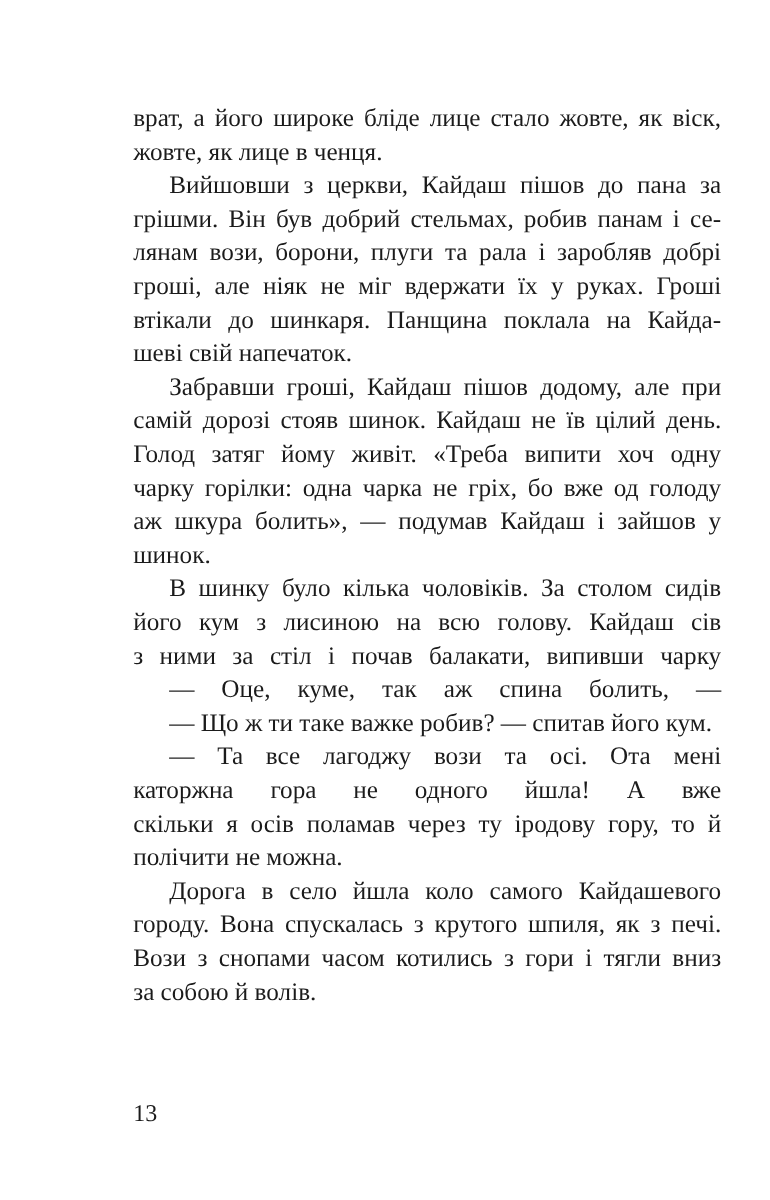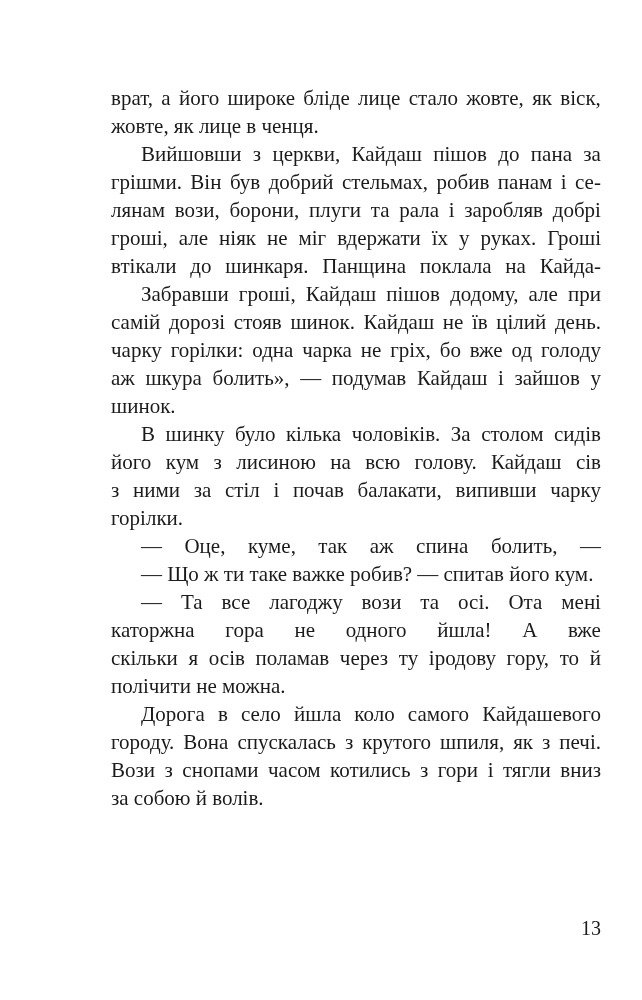--- a/index.html
+++ b/index.html
@@ -40,53 +40,54 @@
     gap: 5.2px;
   }
   .line.indent {
     padding-left: 30px;
   }
   .page-number {
     position: absolute;
     left: 76px;
     top: 917px;
     width: 490px;
-    text-align: right;
+    text-align: left;
     font-size: 20px;
     color: #1b1b1b;
   }
 </style>
 </head>
 <body>
 
 <div class="book-page">
   <div class="text-block">
       <div class="paragraph">
         <div class="line"><span>врат,</span><span>а</span><span>його</span><span>широке</span><span>бліде</span><span>лице</span><span>стало</span><span>жовте,</span><span>як</span><span>віск,</span></div>
         <div class="line last"><span>жовте,</span><span>як</span><span>лице</span><span>в</span><span>ченця.</span></div>
       </div>
       <div class="paragraph">
         <div class="line indent"><span>Вийшовши</span><span>з</span><span>церкви,</span><span>Кайдаш</span><span>пішов</span><span>до</span><span>пана</span><span>за</span></div>
         <div class="line"><span>грішми.</span><span>Він</span><span>був</span><span>добрий</span><span>стельмах,</span><span>робив</span><span>панам</span><span>і</span><span>се-</span></div>
         <div class="line"><span>лянам</span><span>вози,</span><span>борони,</span><span>плуги</span><span>та</span><span>рала</span><span>і</span><span>заробляв</span><span>добрі</span></div>
         <div class="line"><span>гроші,</span><span>але</span><span>ніяк</span><span>не</span><span>міг</span><span>вдержати</span><span>їх</span><span>у</span><span>руках.</span><span>Гроші</span></div>
         <div class="line"><span>втікали</span><span>до</span><span>шинкаря.</span><span>Панщина</span><span>поклала</span><span>на</span><span>Кайда-</span></div>
+        <div class="line last"><span>шеві</span><span>свій</span><span>напечаток.</span></div>
       </div>
       <div class="paragraph">
         <div class="line indent"><span>Забравши</span><span>гроші,</span><span>Кайдаш</span><span>пішов</span><span>додому,</span><span>але</span><span>при</span></div>
         <div class="line"><span>самій</span><span>дорозі</span><span>стояв</span><span>шинок.</span><span>Кайдаш</span><span>не</span><span>їв</span><span>цілий</span><span>день.</span></div>
+        <div class="line"><span>Голод</span><span>затяг</span><span>йому</span><span>живіт.</span><span>«Треба</span><span>випити</span><span>хоч</span><span>одну</span></div>
         <div class="line"><span>чарку</span><span>горілки:</span><span>одна</span><span>чарка</span><span>не</span><span>гріх,</span><span>бо</span><span>вже</span><span>од</span><span>голоду</span></div>
         <div class="line"><span>аж</span><span>шкура</span><span>болить»,</span><span>—</span><span>подумав</span><span>Кайдаш</span><span>і</span><span>зайшов</span><span>у</span></div>
         <div class="line last"><span>шинок.</span></div>
       </div>
       <div class="paragraph">
         <div class="line indent"><span>В</span><span>шинку</span><span>було</span><span>кілька</span><span>чоловіків.</span><span>За</span><span>столом</span><span>сидів</span></div>
         <div class="line"><span>його</span><span>кум</span><span>з</span><span>лисиною</span><span>на</span><span>всю</span><span>голову.</span><span>Кайдаш</span><span>сів</span></div>
         <div class="line"><span>з</span><span>ними</span><span>за</span><span>стіл</span><span>і</span><span>почав</span><span>балакати,</span><span>випивши</span><span>чарку</span></div>
-        <div class="line last"><span>горілки.</span></div>
       </div>
       <div class="paragraph">
         <div class="line indent"><span>—</span><span>Оце,</span><span>куме,</span><span>так</span><span>аж</span><span>спина</span><span>болить,</span><span>—</span></div>
       </div>
       <div class="paragraph">
         <div class="line last indent"><span>—</span><span>Що</span><span>ж</span><span>ти</span><span>таке</span><span>важке</span><span>робив?</span><span>—</span><span>спитав</span><span>його</span><span>кум.</span></div>
       </div>
       <div class="paragraph">
         <div class="line indent"><span>—</span><span>Та</span><span>все</span><span>лагоджу</span><span>вози</span><span>та</span><span>осі.</span><span>Ота</span><span>мені</span></div>
         <div class="line"><span>каторжна</span><span>гора</span><span>не</span><span>одного</span><span>йшла!</span><span>А</span><span>вже</span></div>

